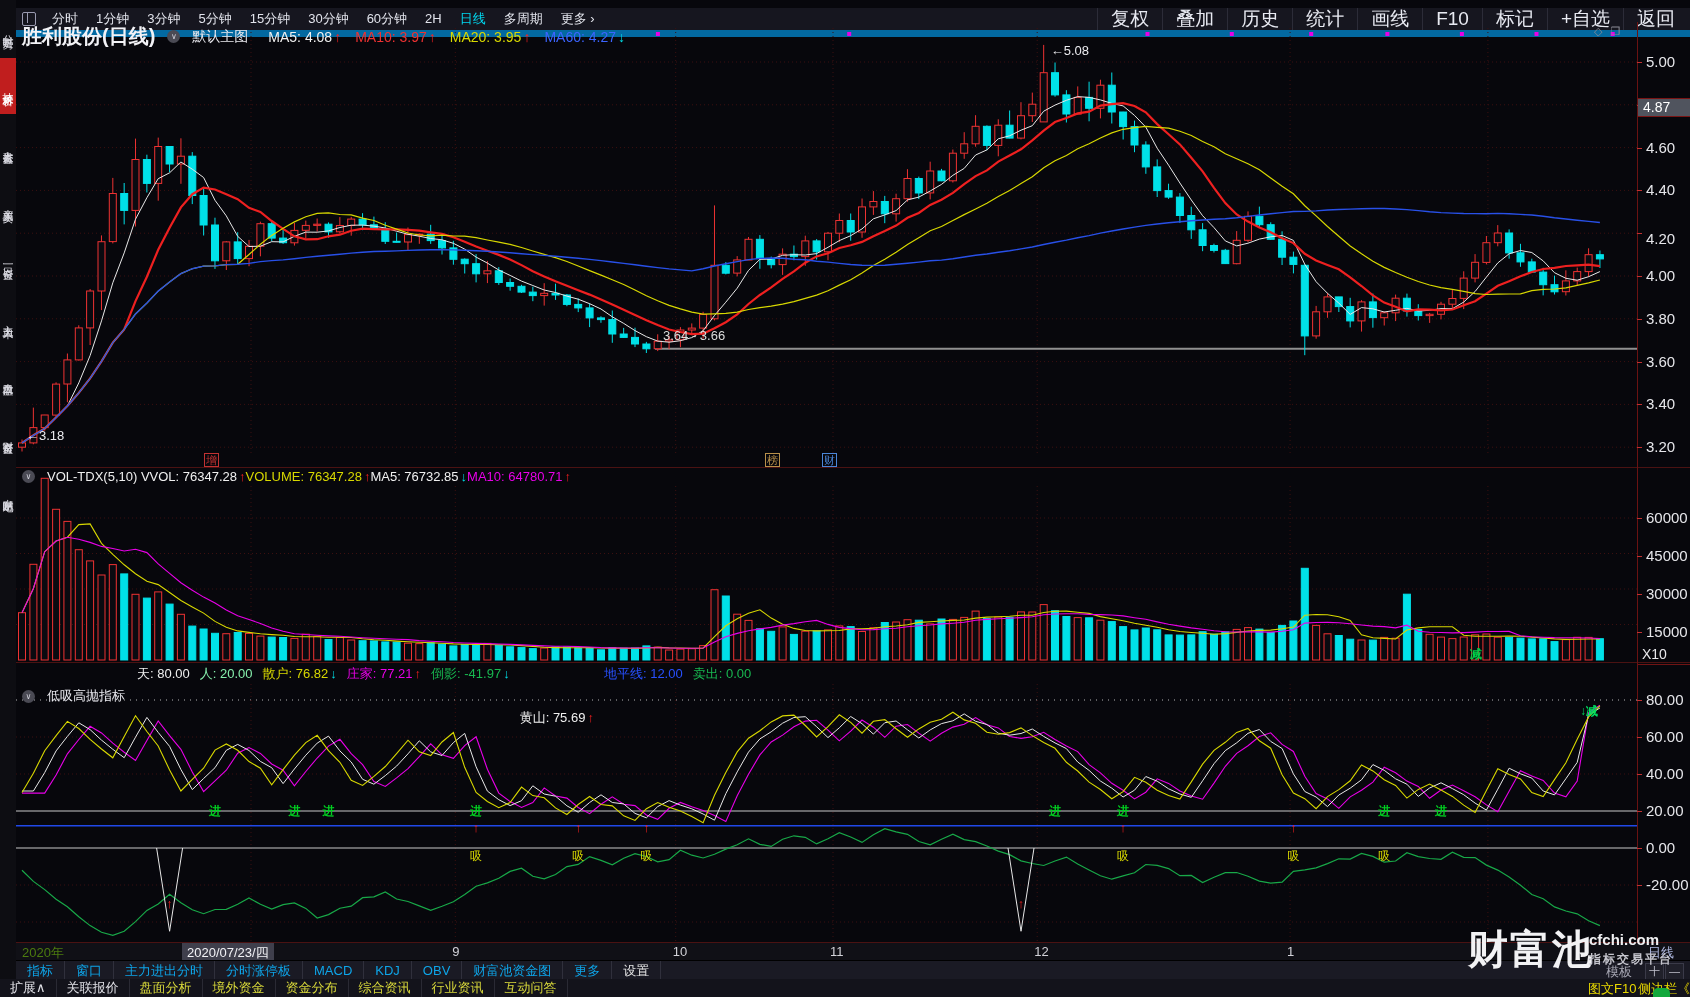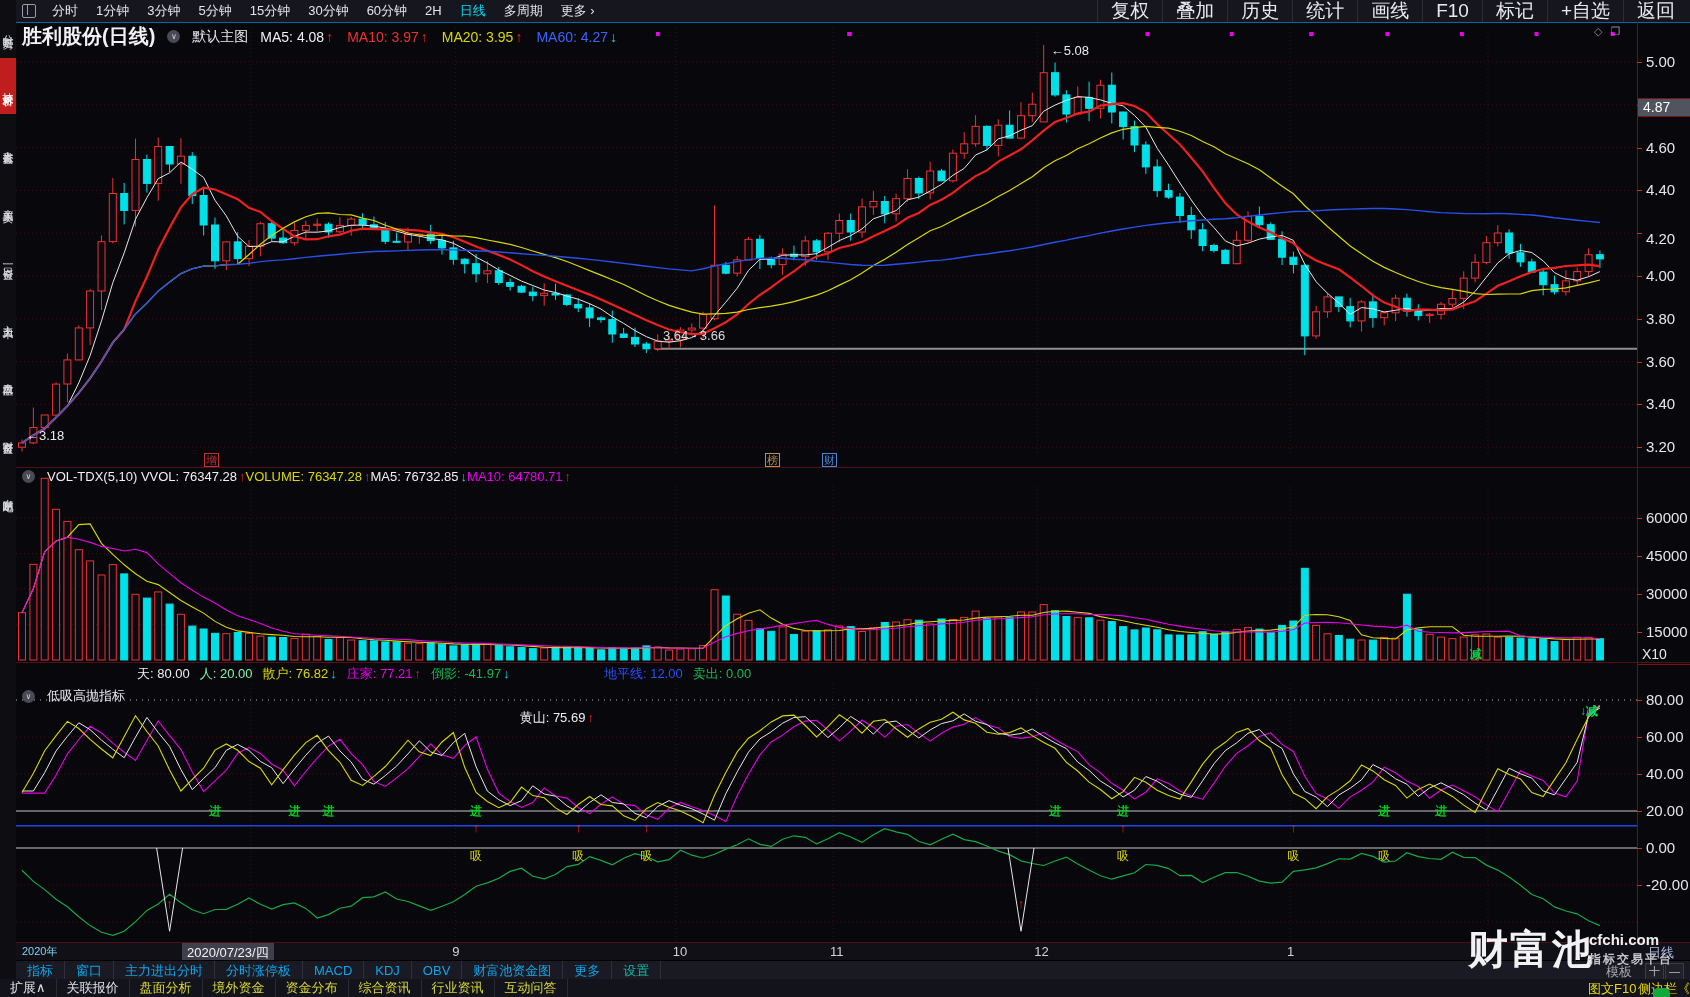--- a/index.html
+++ b/index.html
@@ -1,19 +1,19 @@
 <!DOCTYPE html>
 <html><head>
 <meta charset="utf-8">
 <style>
   html,body{margin:0;padding:0;background:#000;}
   .app{position:relative;width:1690px;height:997px;overflow:hidden;background:#07070c;
        font-family:"Liberation Sans","DejaVu Sans",sans-serif;-webkit-font-smoothing:antialiased;}
   
-  .topbar{position:absolute;left:16px;top:0;width:1674px;height:22px;background:#16161f;border-bottom:1px solid #0369a1;display:flex;align-items:center;}
+  .topbar{position:absolute;left:16px;top:8px;width:1674px;height:22px;background:#16161f;border-bottom:7px solid #0369a1;display:flex;align-items:center;}
   .win-icon{width:12px;height:12px;border:1px solid #9a9ab0;border-radius:2px;margin:0 7px 0 6px;position:relative;}
   .win-icon:after{content:"";position:absolute;left:4px;top:0;width:1px;height:10px;background:#9a9ab0;}
   .tb-item{font-size:13px;color:#e2e4ec;padding:0 9px;line-height:22px;cursor:default;white-space:nowrap;}
   .tb-item.active{color:#00d8f0;}
   .tb-right{position:absolute;right:2px;top:0;display:flex;height:22px;}
   .tb-ritem{font-size:19px;color:#e8eaf2;padding:0 13px;line-height:22px;border-left:1px solid #2c2c38;white-space:nowrap;}
   
   .sidebar{position:absolute;left:0;top:0;width:16px;height:997px;background:#0d0d12;z-index:5;}
   .sb-item{writing-mode:vertical-rl;text-orientation:upright;width:16px;height:52px;padding:2px 0;margin:0 0 2px 0;
            font-size:11px;color:#dcdce4;text-align:center;line-height:16px;letter-spacing:1px;}
@@ -37,28 +37,28 @@
   .axis-col{position:absolute;left:1637px;top:22px;width:77px;height:921px;z-index:5;}
   .axis-vline{position:absolute;left:0;top:0;width:1px;height:921px;background:#6a1212;}
   .ax-label{position:absolute;left:9px;font-size:15px;color:#e6e6ea;}
   .ax-tick{position:absolute;left:0;width:5px;height:1px;background:#c03030;}
   .price-badge{position:absolute;left:1px;width:50px;height:17px;background:#50545e;color:#fff;
                font-size:14px;line-height:17px;padding-left:5px;border-top:1px solid #7a1414;border-bottom:1px solid #7a1414;}
   .ind-axis-box{position:absolute;left:1637px;top:664px;width:52px;height:279px;border:1px solid #701414;z-index:4;}
   .x10{position:absolute;left:1642px;top:646px;font-size:14px;color:#e8e8ec;z-index:6;}
   
   .date-row{position:absolute;left:16px;top:943px;width:1674px;height:17px;background:#101016;z-index:5;}
-  .dr-year{position:absolute;left:6px;top:1px;font-size:11px;color:#7dd3fc;}
+  .dr-year{position:absolute;left:6px;top:1px;font-size:13px;color:#4d7c0f;}
   .dr-date{position:absolute;left:166px;top:0;font-size:13px;color:#f2f2f6;background:#3f3f4c;padding:1px 5px;}
   .dr-month{position:absolute;top:1px;font-size:13px;color:#d2d2d8;}
   .dr-period{position:absolute;left:1632px;top:1px;font-size:13px;color:#aeb8e0;}
   
   .bottombar{position:absolute;left:16px;top:960px;width:1674px;height:19px;background:#1a1a24;border-top:1px solid #000;display:flex;align-items:center;z-index:6;}
   .bb-item{font-size:13px;color:#0ea5e9;padding:0 11px;line-height:19px;border-right:1px solid #30303c;white-space:nowrap;}
-  .bb-item.cyan{color:#14b8a6;}
+  .bb-item.cyan{color:#e5e5e5;}
   .bb-tpl{position:absolute;left:1590px;top:2px;font-size:13px;color:#a8a8b4;}
   .bb-box{position:absolute;top:2px;width:17px;height:15px;border:1px solid #3a3a48;background:#20202a;color:#c0c0cc;
           font-size:11px;text-align:center;line-height:15px;}
   .statusbar{position:absolute;left:0;top:979px;width:1690px;height:18px;background:#13131b;display:flex;align-items:center;z-index:6;}
   .st-item{font-size:13px;color:#e0e0e6;padding:0 10px;line-height:18px;border-right:1px solid #2a2a34;white-space:nowrap;}
   .st-item.yel{color:#d8d83a;}
   .st-f10{position:absolute;left:1588px;top:1px;font-size:13px;color:#e8d800;}
   .st-side{position:absolute;left:1638px;top:1px;font-size:13px;color:#e8d800;}
   .st-green{position:absolute;left:1653px;top:9px;width:17px;height:9px;background:#12a83c;border-radius:5px 5px 0 0;}
   
@@ -629,21 +629,21 @@
         <text x="153.6" y="223.5" fill="#ff2020" font-size="13" font-weight="bold" text-anchor="middle">↑</text>
         <path d="M992.0,164 L1005.0,247.25 L1018.0,164" fill="none" stroke="#e8e8e8"></path>
         <text x="1005.0" y="223.5" fill="#ff2020" font-size="13" font-weight="bold" text-anchor="middle">↑</text>
         <text x="1581.9" y="31.1" fill="#00e060" font-size="12" font-weight="bold" text-anchor="end">↓减</text>
       </svg>
 
     <div class="hdr" style="left:22px;top:23px;">
       <span class="title">胜利股份(日线)</span>
       <span class="circ">∨</span>
       <span class="sub">默认主图</span>
-      <span id="main-segs" style="display:flex;gap:14px;">
+      <span id="main-segs" style="display:flex;gap:14px;margin-left:8px;">
           <span class="seg" style="color: rgb(240, 240, 240);">MA5: 4.08<span class="arr" style="color: rgb(255, 32, 32);">↑</span></span>
           <span class="seg" style="color: rgb(238, 50, 50);">MA10: 3.97<span class="arr" style="color: rgb(255, 32, 32);">↑</span></span>
           <span class="seg" style="color: rgb(216, 216, 0);">MA20: 3.95<span class="arr" style="color: rgb(255, 32, 32);">↑</span></span>
           <span class="seg" style="color: rgb(60, 100, 255);">MA60: 4.27<span class="arr" style="color: rgb(0, 224, 232);">↓</span></span>
         </span>
     </div>
     <div class="chart-icons"><span>◇</span><span>❐</span></div>
 
     <div class="divider" style="top:467px;"></div>
     <div class="hdr hdr13" style="left:22px;top:469px;">

